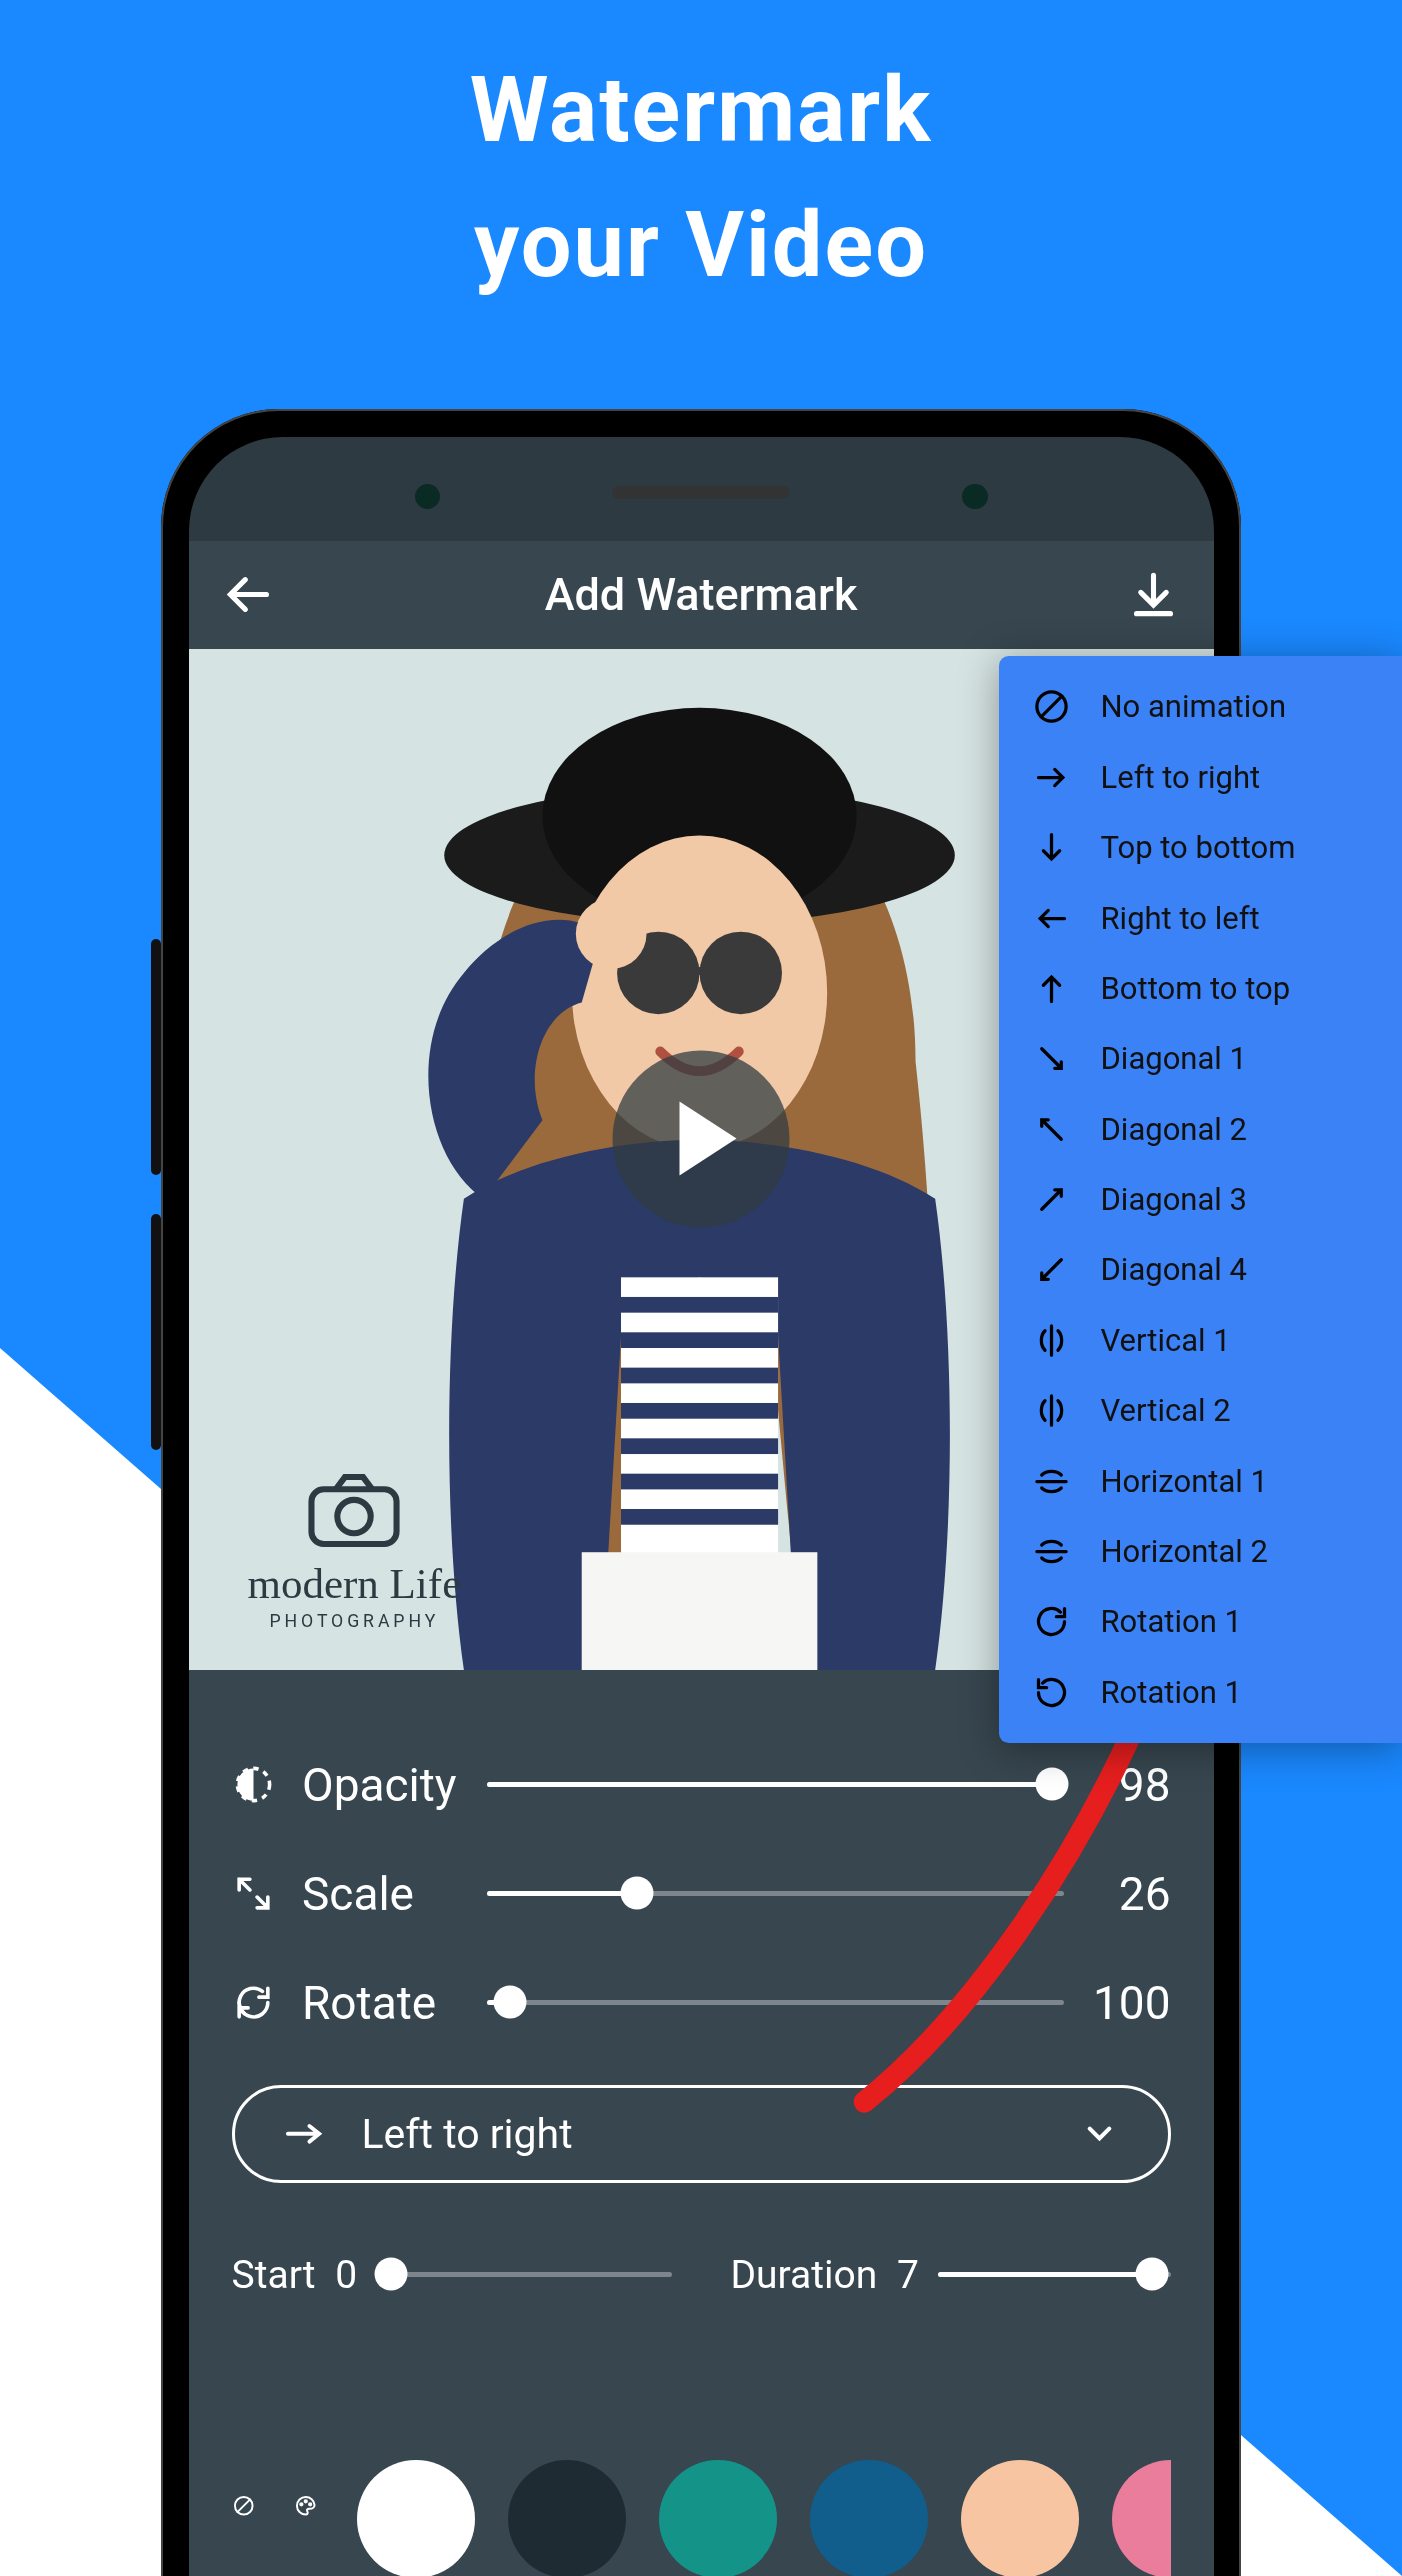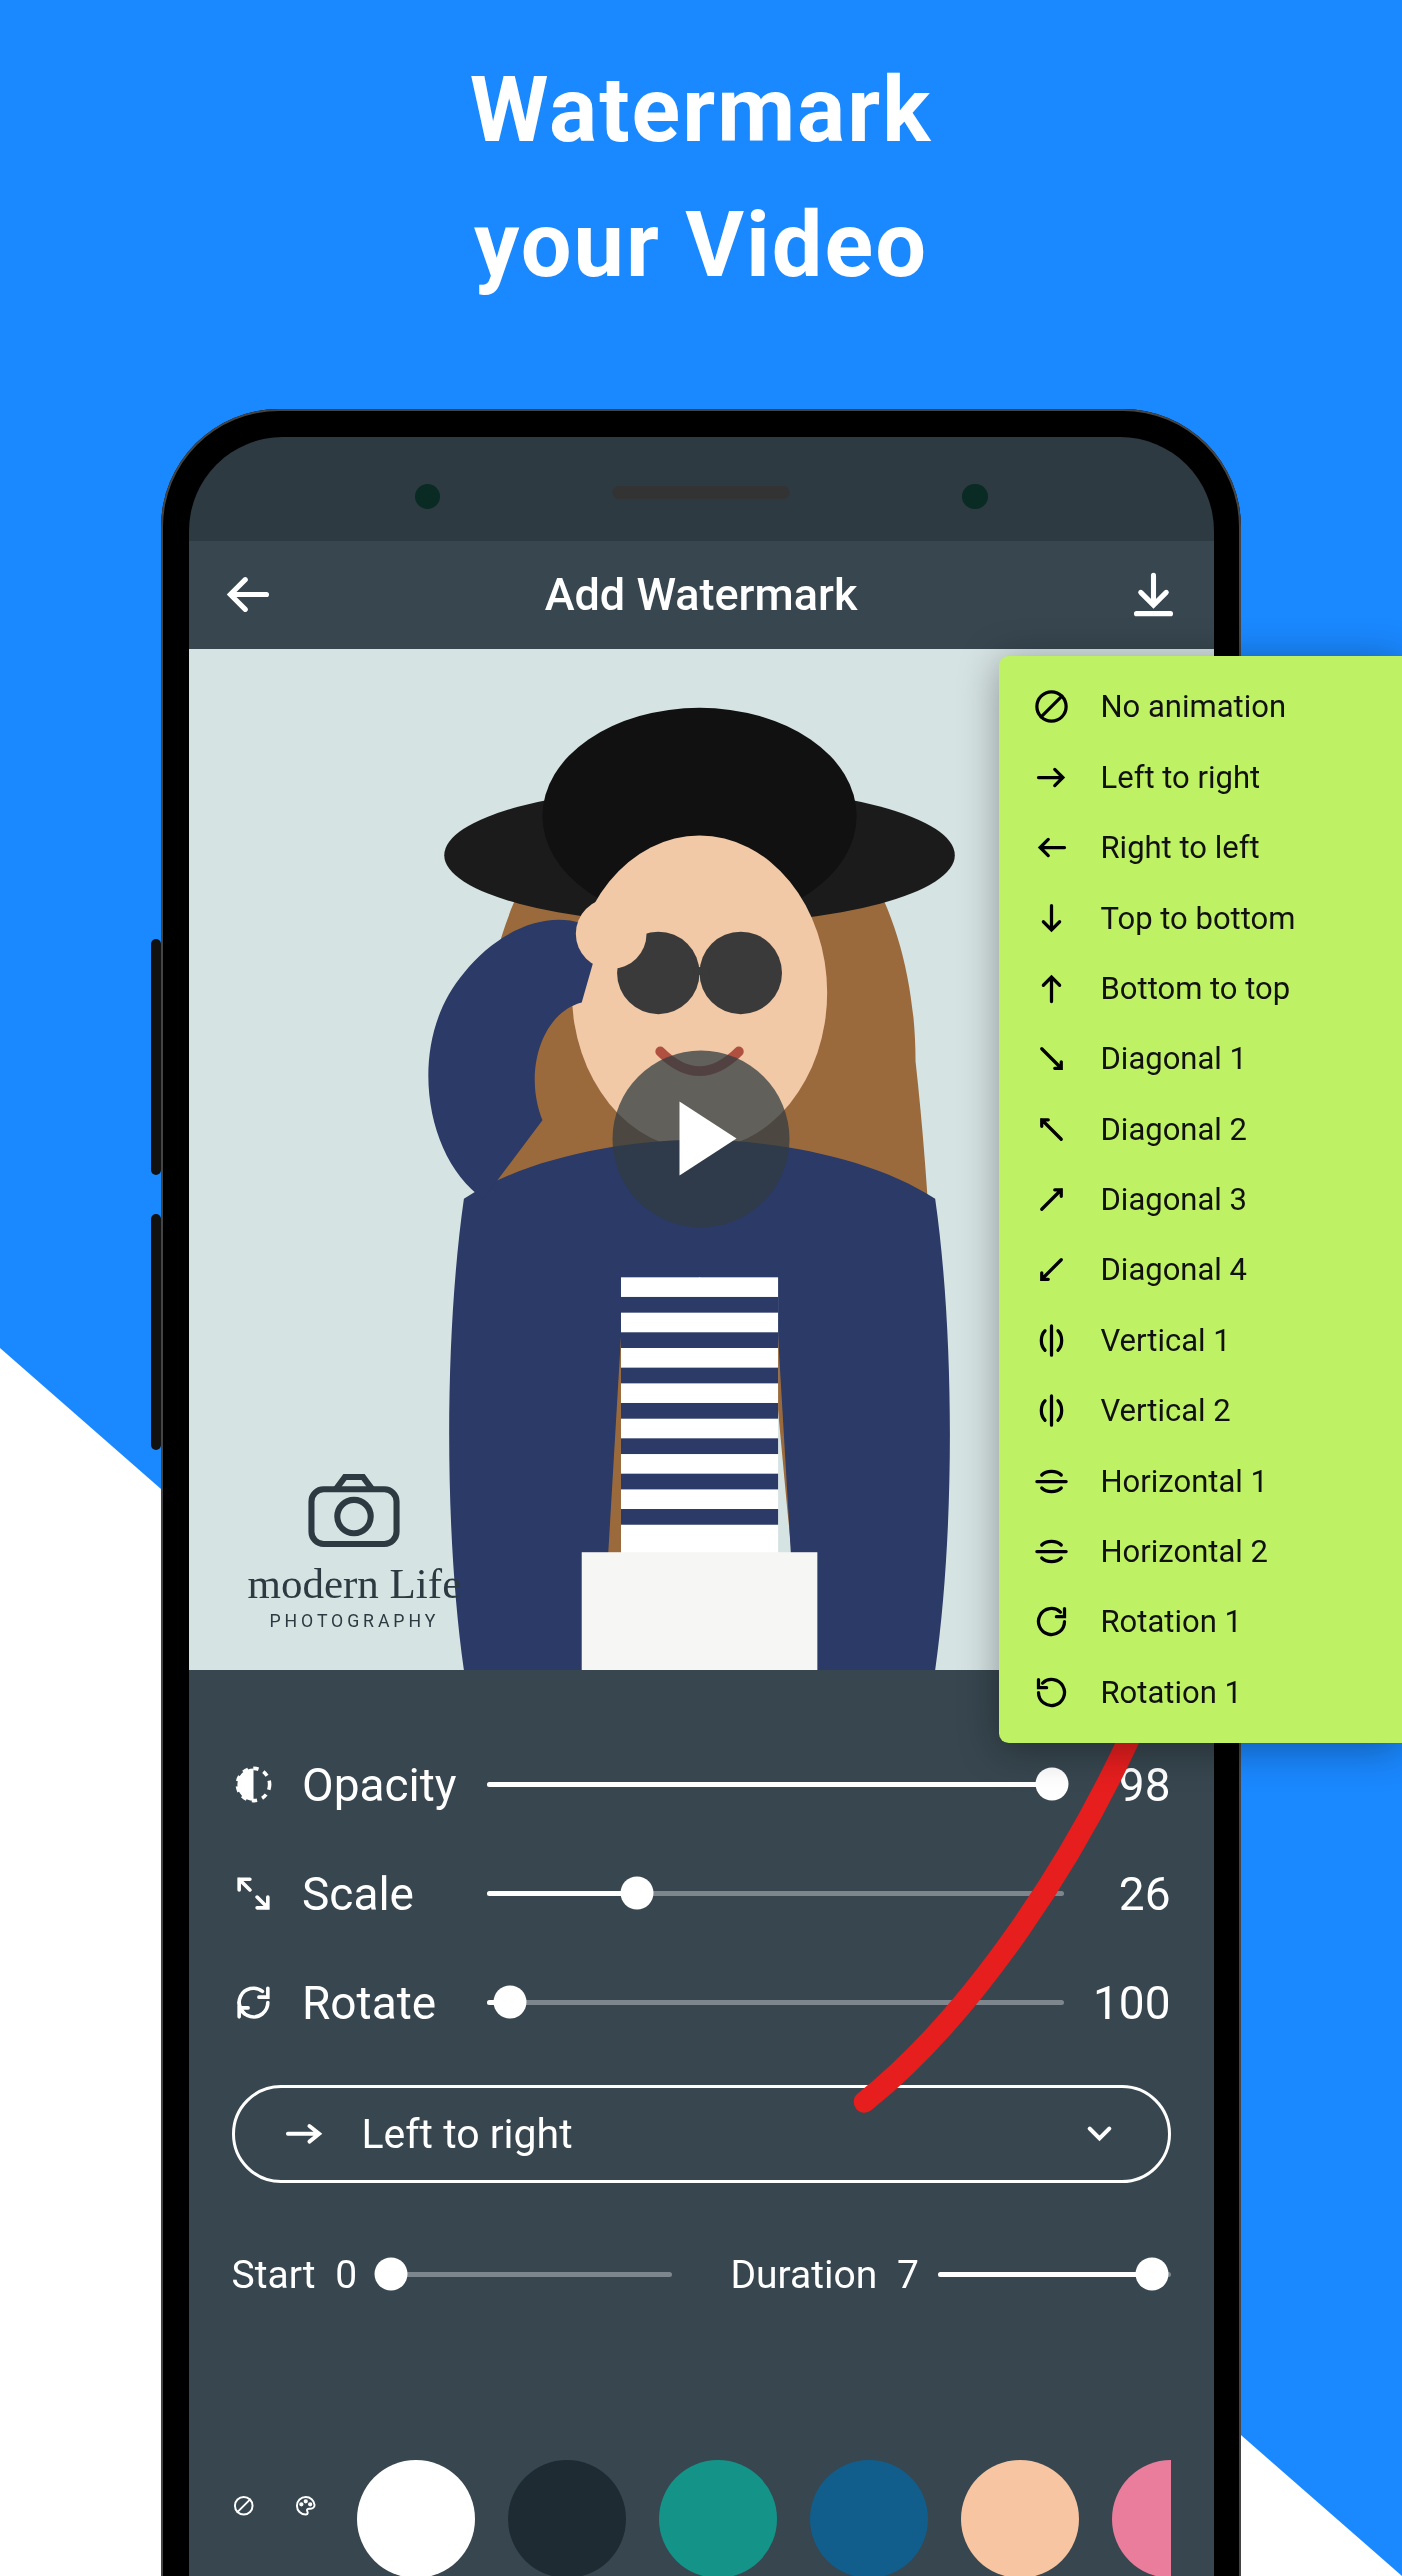--- a/index.html
+++ b/index.html
@@ -151,21 +151,21 @@
     padding: 0 43px;
     background: #37464f;
   }
   .color-row .cic { width:49px; height:49px; color:#fff; }
   .swatch { width:118px; height:118px; border-radius:50%; flex:0 0 118px; }
 
   .dropdown {
     position: absolute;
     top: 656px; right: 0;
     width: 403px;
-    background: #bef264;
+    background: #3b82f6;
     border-radius: 9.8px 0 0 9.8px;
     box-shadow: 0 5.9px 39px rgba(0,0,0,0.35);
     padding: 15.7px 0;
     z-index: 10;
   }
   .dd-item {
     display:flex; align-items:center; gap: 29.5px;
     padding: 15.7px 33px;
     font-size: 31px; color:#111;
   }
@@ -366,29 +366,29 @@
       <span>No animation</span>
     </div>
     <div class="dd-item">
       <span class="dd-ic"><svg viewBox="0 0 24 24">
           <path d="M4 12h14M14 7l5 5-5 5" fill="none" stroke="#000" stroke-width="2" stroke-linecap="round"></path>
         </svg></span>
       <span>Left to right</span>
     </div>
     <div class="dd-item">
       <span class="dd-ic"><svg viewBox="0 0 24 24">
+          <path d="M12 4v14M7 14l5 5 5-5" fill="none" stroke="#000" stroke-width="2" stroke-linecap="round"></path>
+        </svg></span>
+      <span>Top to bottom</span>
+    </div>
+    <div class="dd-item">
+      <span class="dd-ic"><svg viewBox="0 0 24 24">
           <path d="M20 12H6M10 7l-5 5 5 5" fill="none" stroke="#000" stroke-width="2" stroke-linecap="round"></path>
         </svg></span>
       <span>Right to left</span>
-    </div>
-    <div class="dd-item">
-      <span class="dd-ic"><svg viewBox="0 0 24 24">
-          <path d="M12 4v14M7 14l5 5 5-5" fill="none" stroke="#000" stroke-width="2" stroke-linecap="round"></path>
-        </svg></span>
-      <span>Top to bottom</span>
     </div>
     <div class="dd-item">
       <span class="dd-ic"><svg viewBox="0 0 24 24">
           <path d="M12 20V6M7 10l5-5 5 5" fill="none" stroke="#000" stroke-width="2" stroke-linecap="round"></path>
         </svg></span>
       <span>Bottom to top</span>
     </div>
     <div class="dd-item">
       <span class="dd-ic"><svg viewBox="0 0 24 24">
           <path d="M6 6l12 12M14 18h4v-4" fill="none" stroke="#000" stroke-width="2" stroke-linecap="round"></path>

